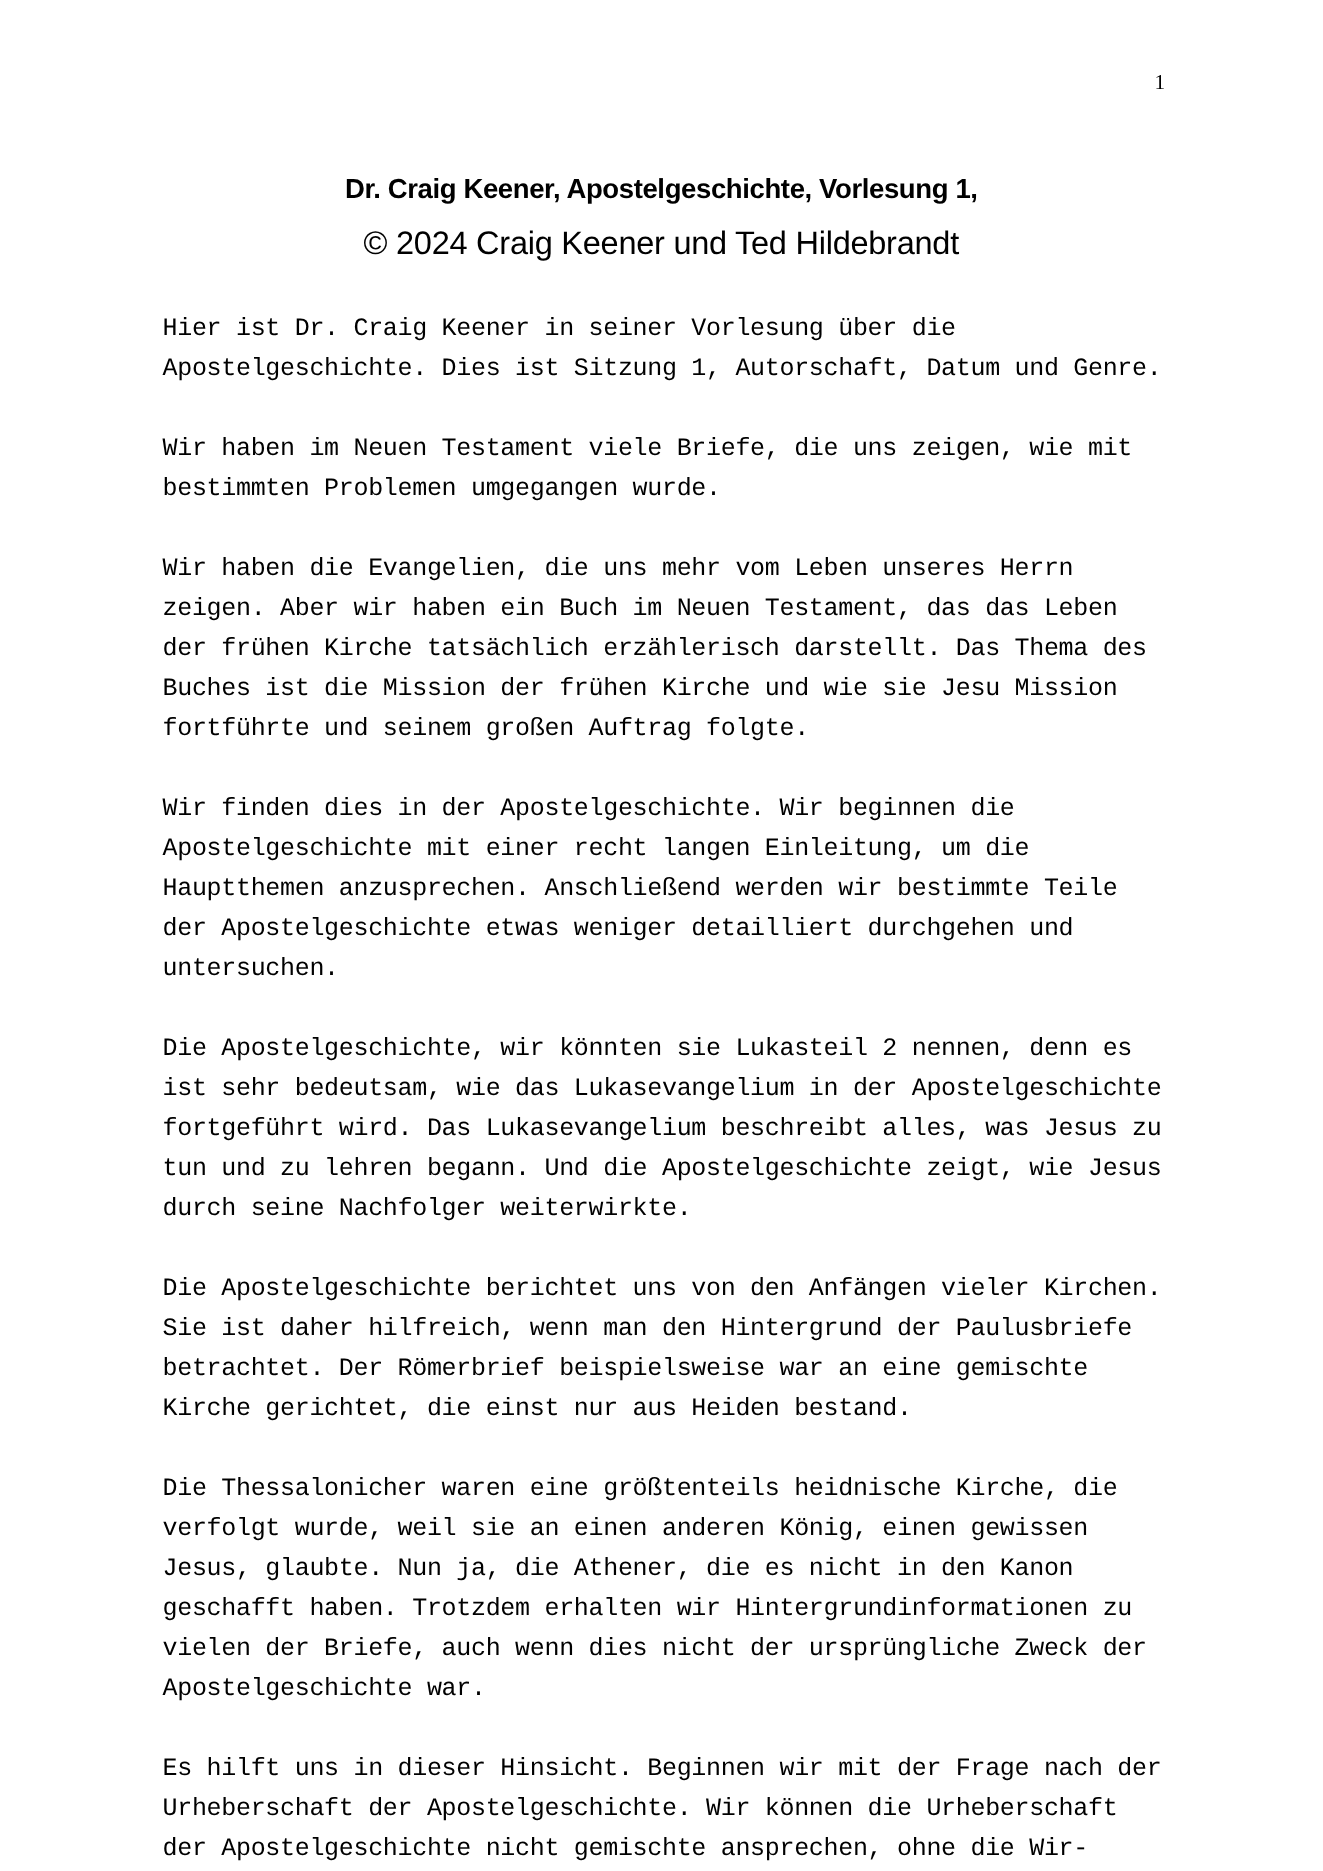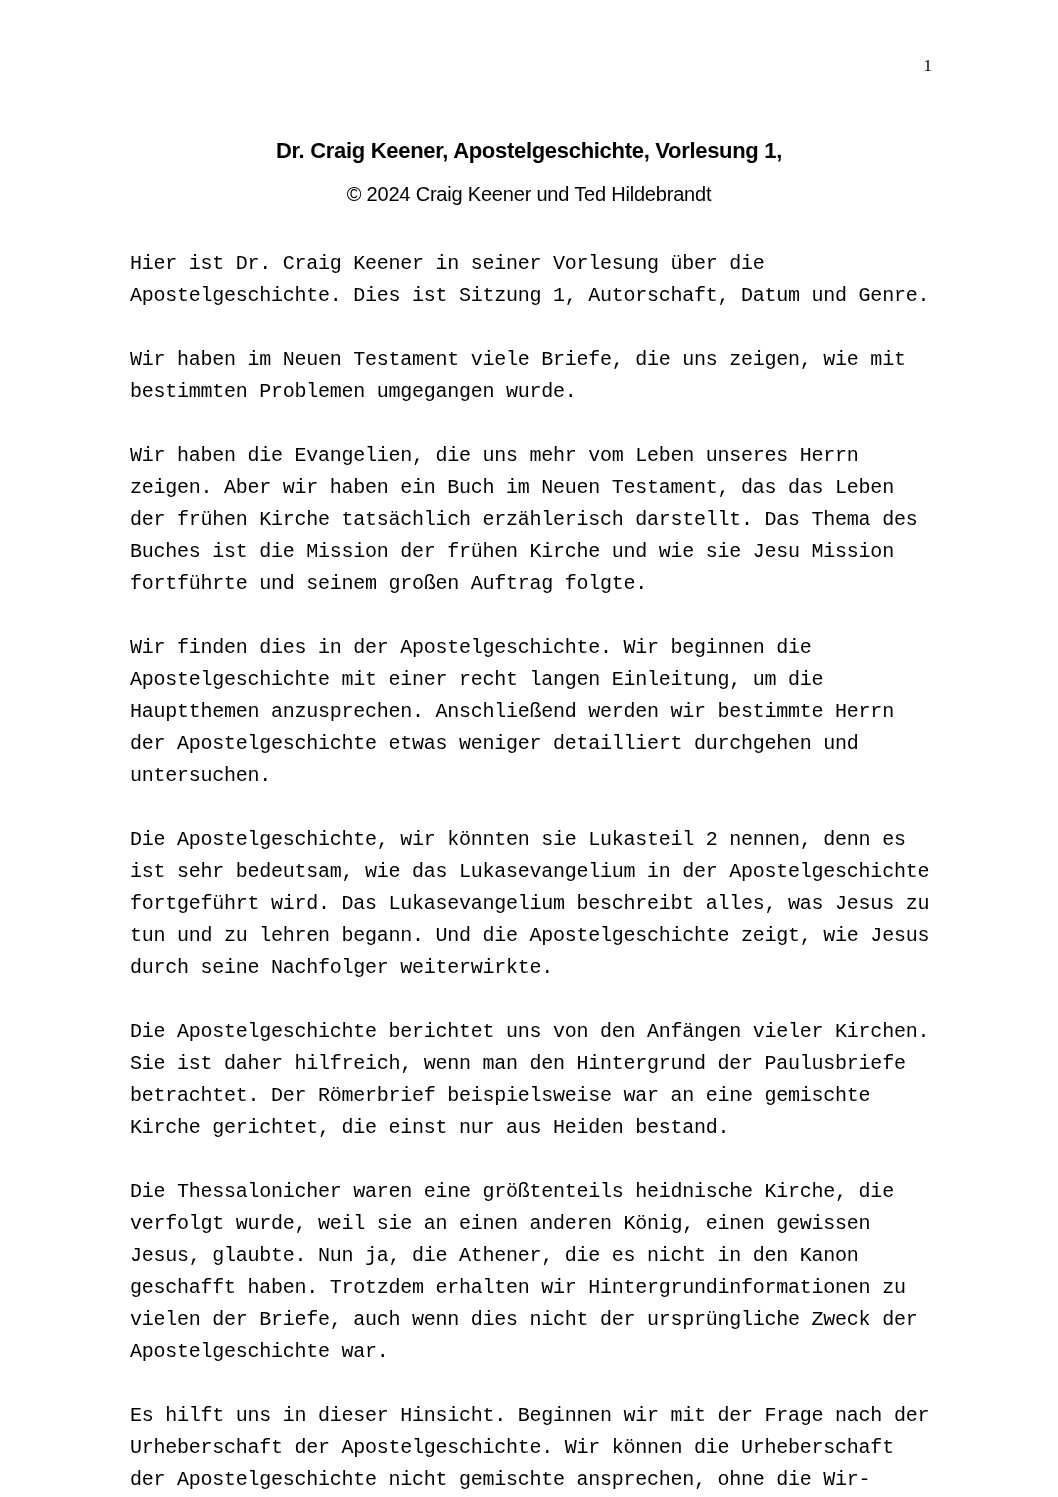--- a/index.html
+++ b/index.html
@@ -35,21 +35,21 @@
     font-weight: bold;
     line-height: 46px;
     letter-spacing: -0.3px;
     color: #000000;
   }
   .doc-title .title-line {
     display: block;
   }
   .doc-copyright {
     margin-top: 6px;
-    font-size: 20px;
+    font-size: 26px;
     line-height: 28px;
     letter-spacing: -0.2px;
     color: #000000;
   }
   .doc-body {
     margin: 40px 128px 0 130px;
     max-width: 802px;
     font-family: Liberation Mono, monospace;
   }
   .doc-body p {
@@ -72,20 +72,20 @@
     <h1 class="doc-title">
       <span class="title-line">Dr. Craig Keener, Apostelgeschichte, Vorlesung 1,</span>
     </h1>
     <div class="doc-copyright">© 2024 Craig Keener und Ted Hildebrandt</div>
   </div>
 
   <div class="doc-body">
     <p>Hier ist Dr. Craig Keener in seiner Vorlesung über die Apostelgeschichte. Dies ist Sitzung 1, Autorschaft, Datum und Genre.</p>
     <p>Wir haben im Neuen Testament viele Briefe, die uns zeigen, wie mit bestimmten Problemen umgegangen wurde.</p>
     <p>Wir haben die Evangelien, die uns mehr vom Leben unseres Herrn zeigen. Aber wir haben ein Buch im Neuen Testament, das das Leben der frühen Kirche tatsächlich erzählerisch darstellt. Das Thema des Buches ist die Mission der frühen Kirche und wie sie Jesu Mission fortführte und seinem großen Auftrag folgte.</p>
-    <p>Wir finden dies in der Apostelgeschichte. Wir beginnen die Apostelgeschichte mit einer recht langen Einleitung, um die Hauptthemen anzusprechen. Anschließend werden wir bestimmte Herrn der Apostelgeschichte etwas weniger detailliert durchgehen und untersuchen.</p>
+    <p>Wir finden dies in der Apostelgeschichte. Wir beginnen die Apostelgeschichte mit einer recht langen Einleitung, um die Hauptthemen anzusprechen. Anschließend werden wir bestimmte Teile der Apostelgeschichte etwas weniger detailliert durchgehen und untersuchen.</p>
     <p>Die Apostelgeschichte, wir könnten sie Lukasteil 2 nennen, denn es ist sehr bedeutsam, wie das Lukasevangelium in der Apostelgeschichte fortgeführt wird. Das Lukasevangelium beschreibt alles, was Jesus zu tun und zu lehren begann. Und die Apostelgeschichte zeigt, wie Jesus durch seine Nachfolger weiterwirkte.</p>
     <p>Die Apostelgeschichte berichtet uns von den Anfängen vieler Kirchen. Sie ist daher hilfreich, wenn man den Hintergrund der Paulusbriefe betrachtet. Der Römerbrief beispielsweise war an eine gemischte Kirche gerichtet, die einst nur aus Heiden bestand.</p>
     <p>Die Thessalonicher waren eine größtenteils heidnische Kirche, die verfolgt wurde, weil sie an einen anderen König, einen gewissen Jesus, glaubte. Nun ja, die Athener, die es nicht in den Kanon geschafft haben. Trotzdem erhalten wir Hintergrundinformationen zu vielen der Briefe, auch wenn dies nicht der ursprüngliche Zweck der Apostelgeschichte war.</p>
     <p>Es hilft uns in dieser Hinsicht. Beginnen wir mit der Frage nach der Urheberschaft der Apostelgeschichte. Wir können die Urheberschaft der Apostelgeschichte nicht gemischte ansprechen, ohne die Wir-Erzählungen zu betrachten.</p>
   </div>
 
 </div>
 
 </body></html>

